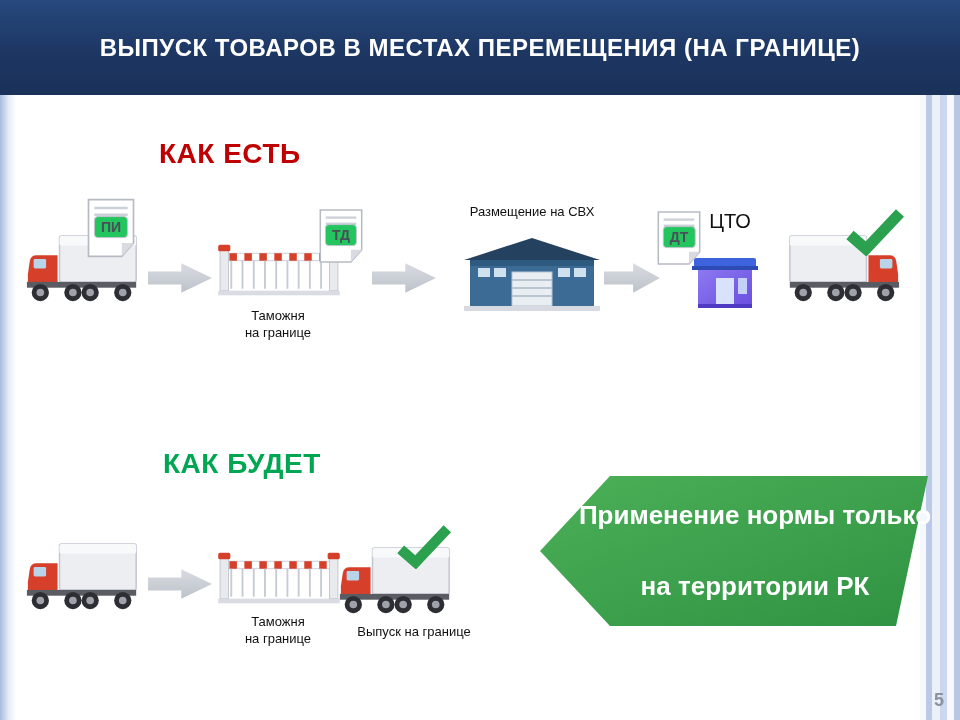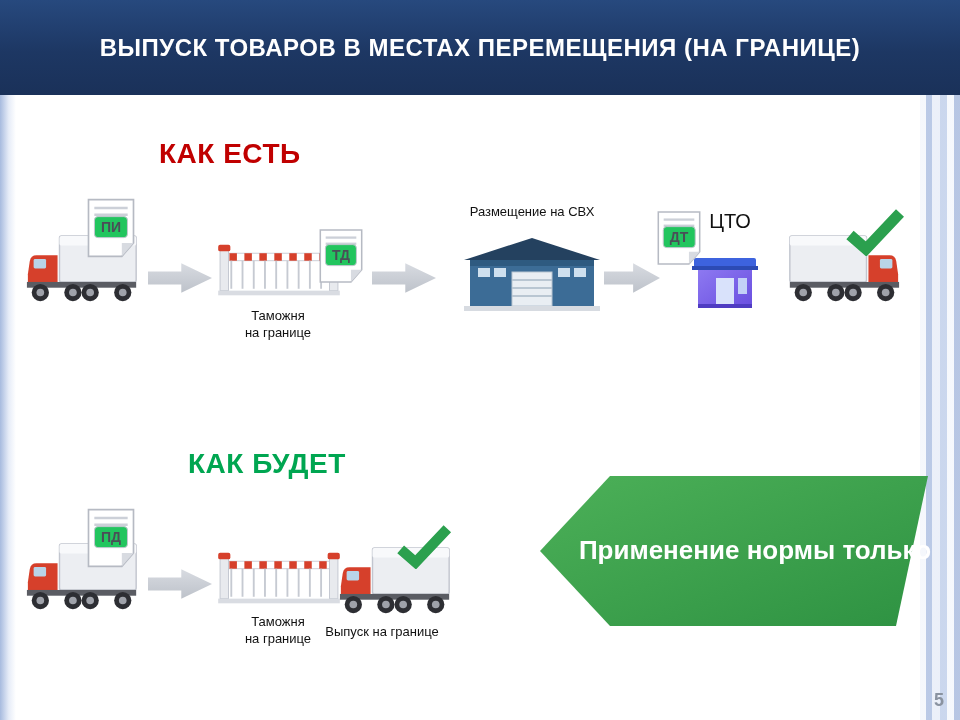--- a/index.html
+++ b/index.html
@@ -130,21 +130,21 @@
           <line x1="110" y1="20" x2="110" y2="50"></line>
         </g>
       <rect x="2" y="8" width="9" height="44" fill="#e8eaee" stroke="#c2c6cf"></rect>
       <rect x="0" y="3" width="13" height="7" rx="2" fill="#d6402b"></rect>
       <rect x="119" y="8" width="9" height="44" fill="#e8eaee" stroke="#c2c6cf"></rect>
       <rect x="117" y="3" width="13" height="7" rx="2" fill="#d6402b"></rect>
       <rect x="0" y="52" width="130" height="5" fill="#d9dce2"></rect>
     </svg>
   </div>
 
-  <div class="doc" style="left:318px; top:228px; width:46px; height:56px;text-align:right;">
+  <div class="doc" style="left:318px; top:208px; width:46px; height:56px;text-align:right;">
     <svg viewBox="0 0 60 72">
       <path d="M3 2 h54 v52 l-14 16 H3 Z" fill="#ffffff" stroke="#b6bac3" stroke-width="2"></path>
       <path d="M57 54 l-14 16 v-16 z" fill="#d8dbe1"></path>
       <g stroke="#ccd0d8" stroke-width="3">
           <line x1="10" y1="12" x2="50" y2="12"></line>
           <line x1="10" y1="20" x2="50" y2="20"></line>
         </g>
     </svg>
     <span class="doc-label">ТД</span>
   </div>
@@ -226,21 +226,21 @@
           <circle cx="102" cy="63" r="4"></circle>
         </g>
     </svg>
   </div>
   <div class="icon" style="left:845px; top:208px; width:60px; height:48px; z-index:6;">
     <svg viewBox="0 0 60 48">
         <path d="M5 27 L21 41 L55 5" fill="none" stroke="#2ba04e" stroke-width="11"></path>
       </svg>
   </div>
 
-  <div class="heading heading-green" style="left:188px; top:448px;">КАК БУДЕТ</div>
+  <div class="heading heading-green" style="left:163px; top:448px;">КАК БУДЕТ</div>
 
   <div class="icon" style="left:25px; top:540px; width:115px; height:75px;">
     <svg viewBox="0 0 120 78">
       <rect x="36" y="4" width="80" height="48" rx="2" fill="#eceef2" stroke="#c2c6cf" stroke-width="1.5"></rect>
       <rect x="36" y="4" width="80" height="10" rx="2" fill="#f8f9fb"></rect>
       <path d="M30 24 L12 24 Q6 24 5 30 L3 44 L3 52 L34 52 L34 24 Z" fill="#d6402b"></path>
       <rect x="9" y="28" width="13" height="10" rx="1.5" fill="#b9d4e8"></rect>
       <rect x="2" y="52" width="114" height="6" fill="#5a5c63"></rect>
       <g fill="#2d2e33">
           <circle cx="16" cy="63" r="9"></circle>
@@ -250,31 +250,20 @@
         </g>
       <g fill="#9fa2aa">
           <circle cx="16" cy="63" r="4"></circle>
           <circle cx="50" cy="63" r="4"></circle>
           <circle cx="68" cy="63" r="4"></circle>
           <circle cx="102" cy="63" r="4"></circle>
         </g>
     </svg>
   </div>
 
-  <div class="doc" style="left:86px; top:508px; width:50px; height:60px;">
-    <svg viewBox="0 0 60 72">
-      <path d="M3 2 h54 v52 l-14 16 H3 Z" fill="#ffffff" stroke="#b6bac3" stroke-width="2"></path>
-      <path d="M57 54 l-14 16 v-16 z" fill="#d8dbe1"></path>
-      <g stroke="#ccd0d8" stroke-width="3">
-          <line x1="10" y1="12" x2="50" y2="12"></line>
-          <line x1="10" y1="20" x2="50" y2="20"></line>
-        </g>
-    </svg>
-    <span class="doc-label">ПД</span>
-  </div>
 
   <div class="arrow" style="left:148px; top:568px;"></div>
 
   <div class="icon" style="left:218px; top:550px; width:122px; height:58px;">
     <svg viewBox="0 0 130 62">
       <rect x="6" y="12" width="118" height="8" fill="#ffffff" stroke="#c9ccd4" stroke-width="1"></rect>
       <g fill="#d6402b">
           <rect x="12" y="12" width="8" height="8"></rect>
           <rect x="28" y="12" width="8" height="8"></rect>
           <rect x="44" y="12" width="8" height="8"></rect>
@@ -323,31 +312,32 @@
           <circle cx="68" cy="63" r="4"></circle>
           <circle cx="102" cy="63" r="4"></circle>
         </g>
     </svg>
   </div>
   <div class="icon" style="left:396px; top:524px; width:56px; height:45px; z-index:6;">
     <svg viewBox="0 0 60 48">
         <path d="M5 27 L21 41 L55 5" fill="none" stroke="#2ba04e" stroke-width="11"></path>
       </svg>
   </div>
-  <div class="cap" style="left:312px; top:624px; width:140px;">Выпуск на границе</div>
+  <div class="cap" style="left:344px; top:624px; width:140px;">Выпуск на границе</div>
 
   <div class="banner">
     <svg viewBox="0 0 392 154" preserveAspectRatio="none">
       <defs>
         <linearGradient id="bannerGrad" x1="0" y1="0" x2="1" y2="1">
           <stop offset="0" stop-color="#4cb058"></stop>
             <stop offset="1" stop-color="#2e9242"></stop>
         </linearGradient>
       </defs>
       <polygon points="72,2 390,2 358,152 72,152 2,77" fill="url(#bannerGrad)"></polygon>
     </svg>
     <div class="banner-text">
       <span>Применение нормы только</span>
+      <span>на территории РК</span>
     </div>
   </div>
 
   <div class="page-number">5</div>
 </div>
 
 </body></html>

